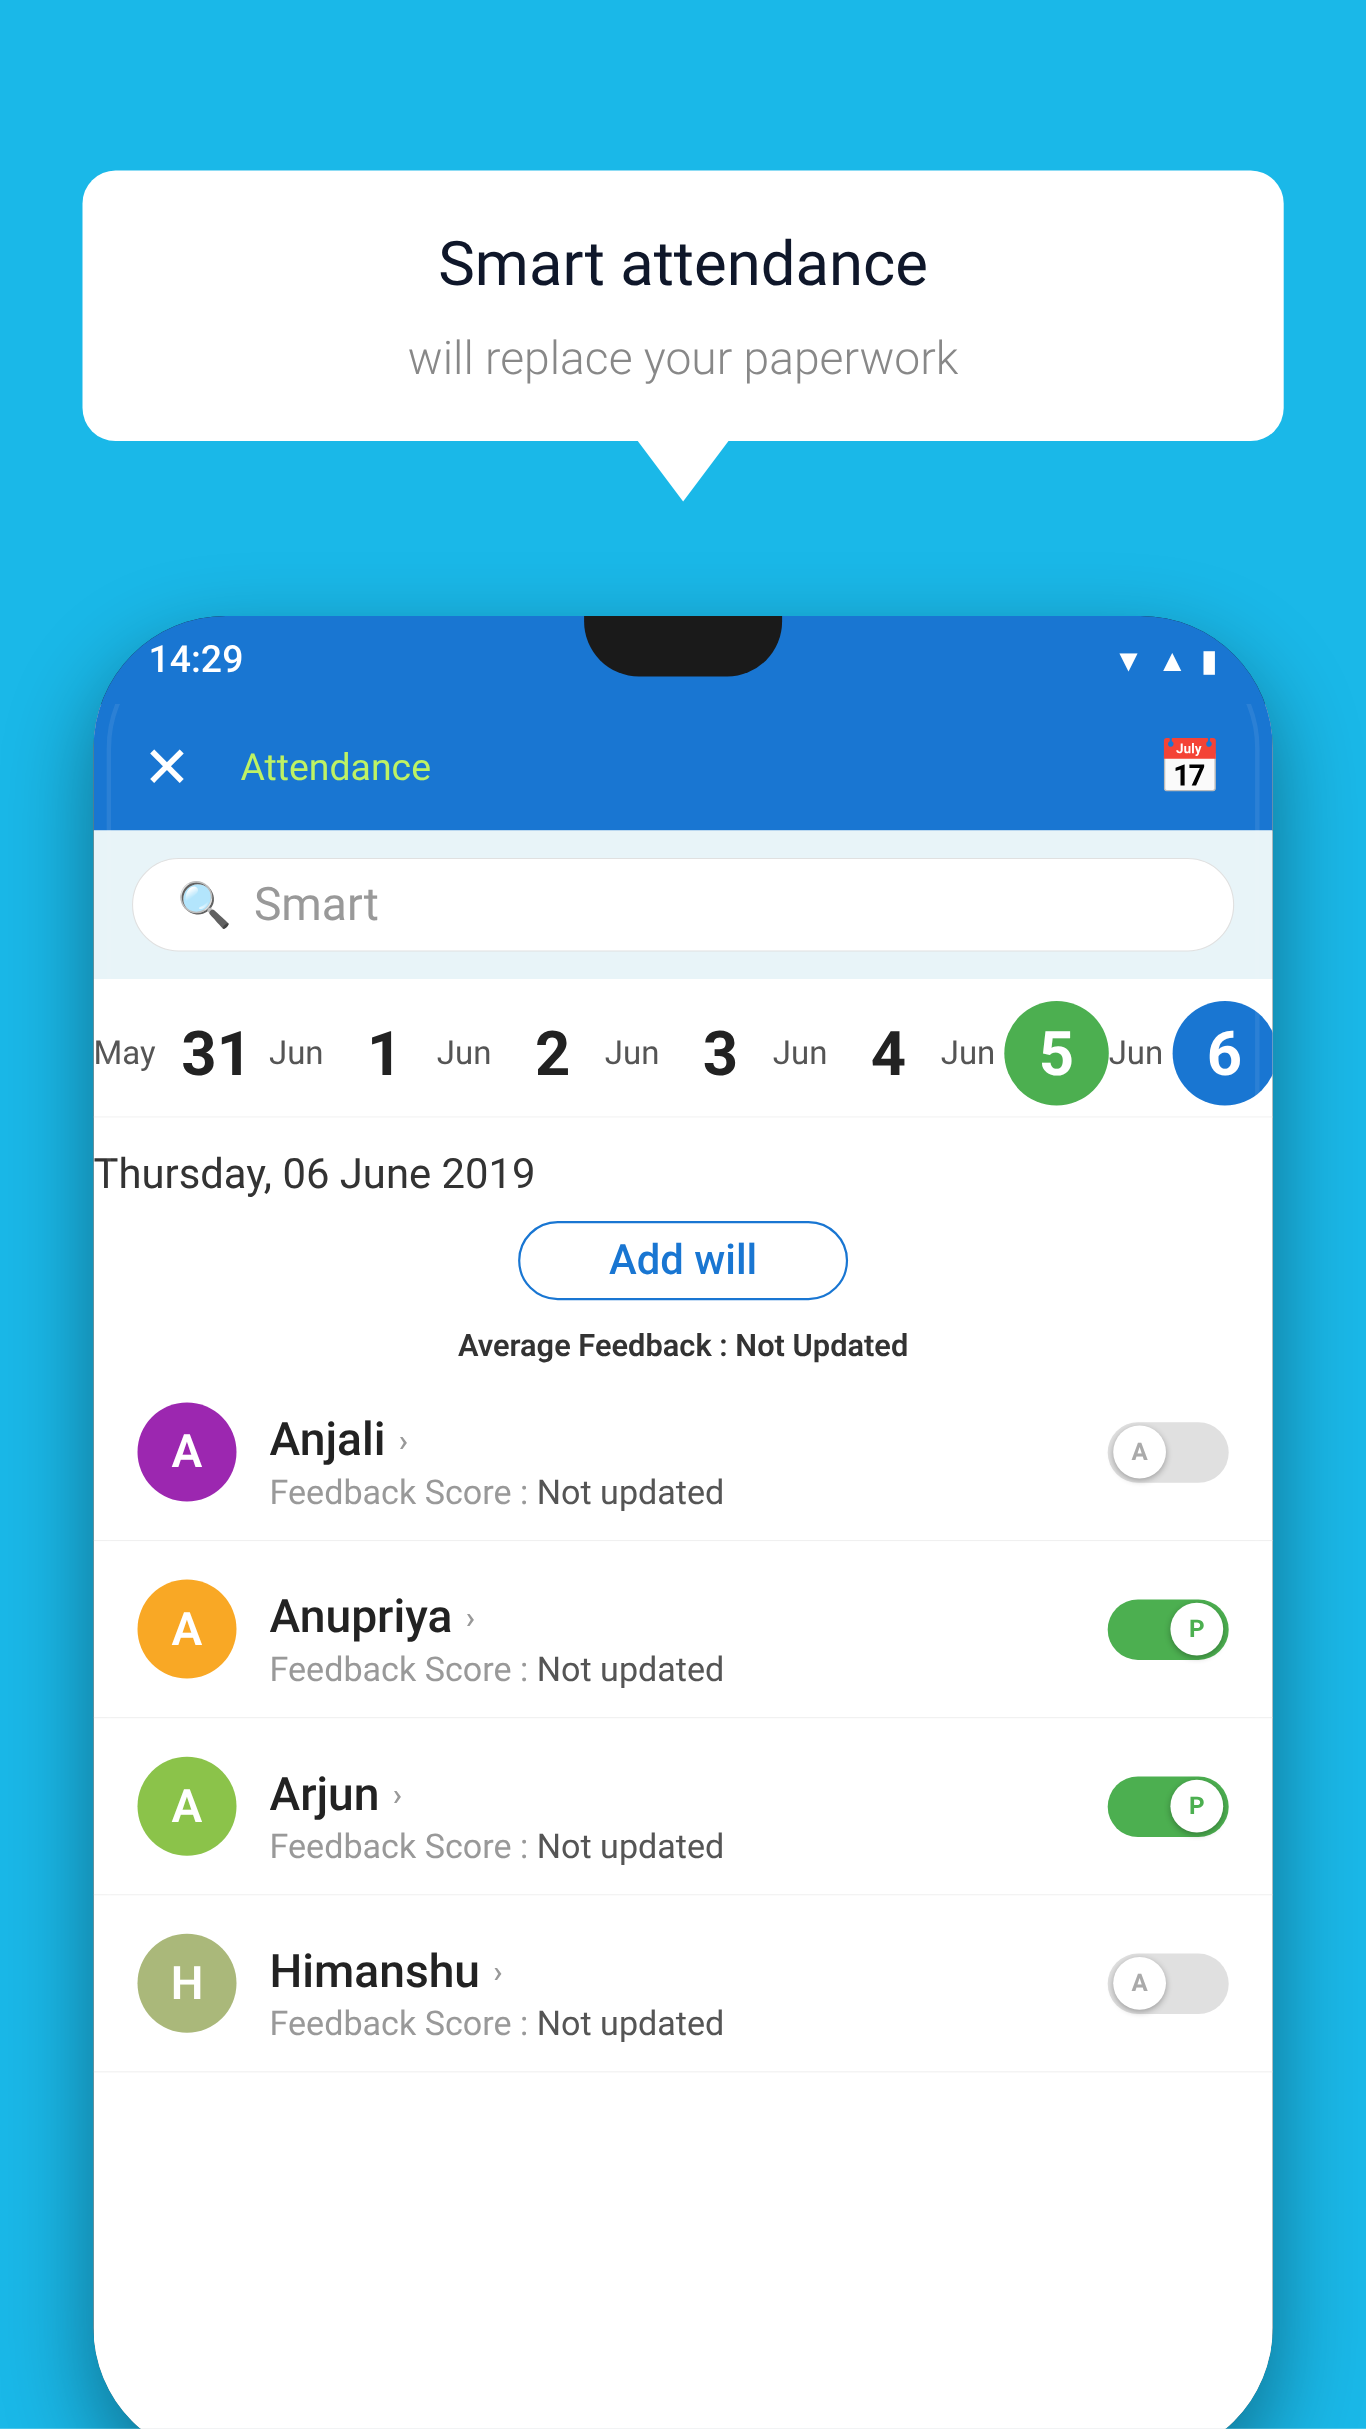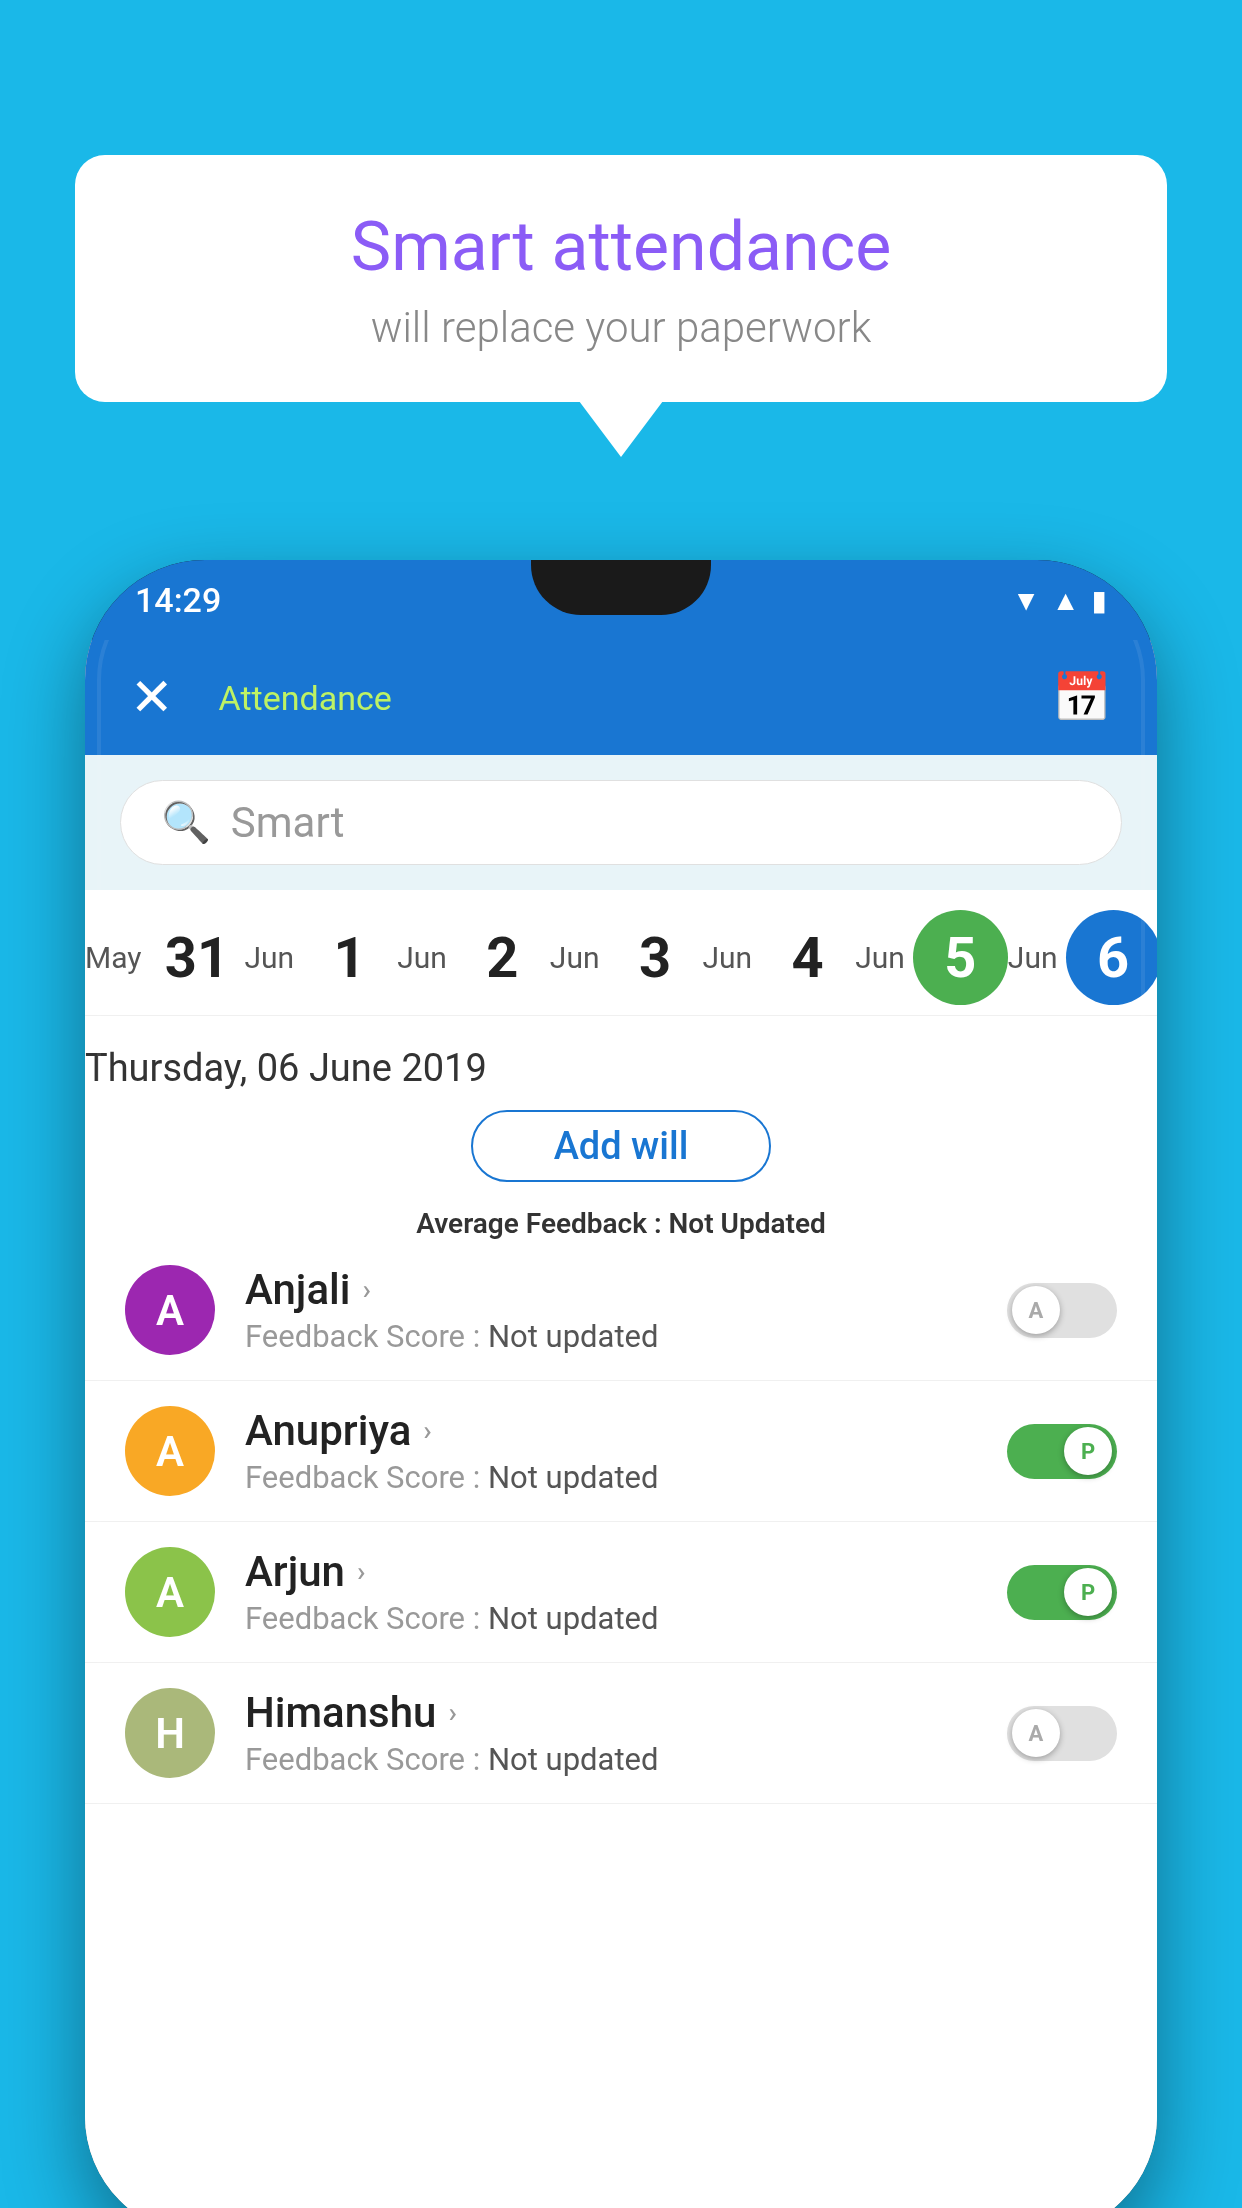--- a/index.html
+++ b/index.html
@@ -32,25 +32,25 @@
       left: 50%;
       transform: translateX(-50%);
       width: 0;
       height: 0;
       border-left: 45px solid transparent;
       border-right: 45px solid transparent;
       border-top: 60px solid white;
     }
 
     .speech-bubble-title {
-      font-size: 68px;
-      color: #8b5cf6;
+      font-size: 56px;
+      color: #0f172a;
       font-weight: 400;
       line-height: 1.1;
-      margin-bottom: 18px;
+      margin-bottom: 30px;
     }
 
     .speech-bubble-subtitle {
       font-size: 42px;
       color: #888;
       font-weight: 300;
     }
 
     
     .phone-frame {
@@ -284,20 +284,21 @@
       align-items: center;
       justify-content: center;
       font-size: 42px;
       font-weight: 600;
       color: white;
       flex-shrink: 0;
     }
 
     .student-info {
       flex: 1;
+      margin-top: 20px;
     }
 
     .student-name {
       font-size: 42px;
       color: #222;
       font-weight: 500;
       display: flex;
       align-items: center;
       gap: 12px;
     }

